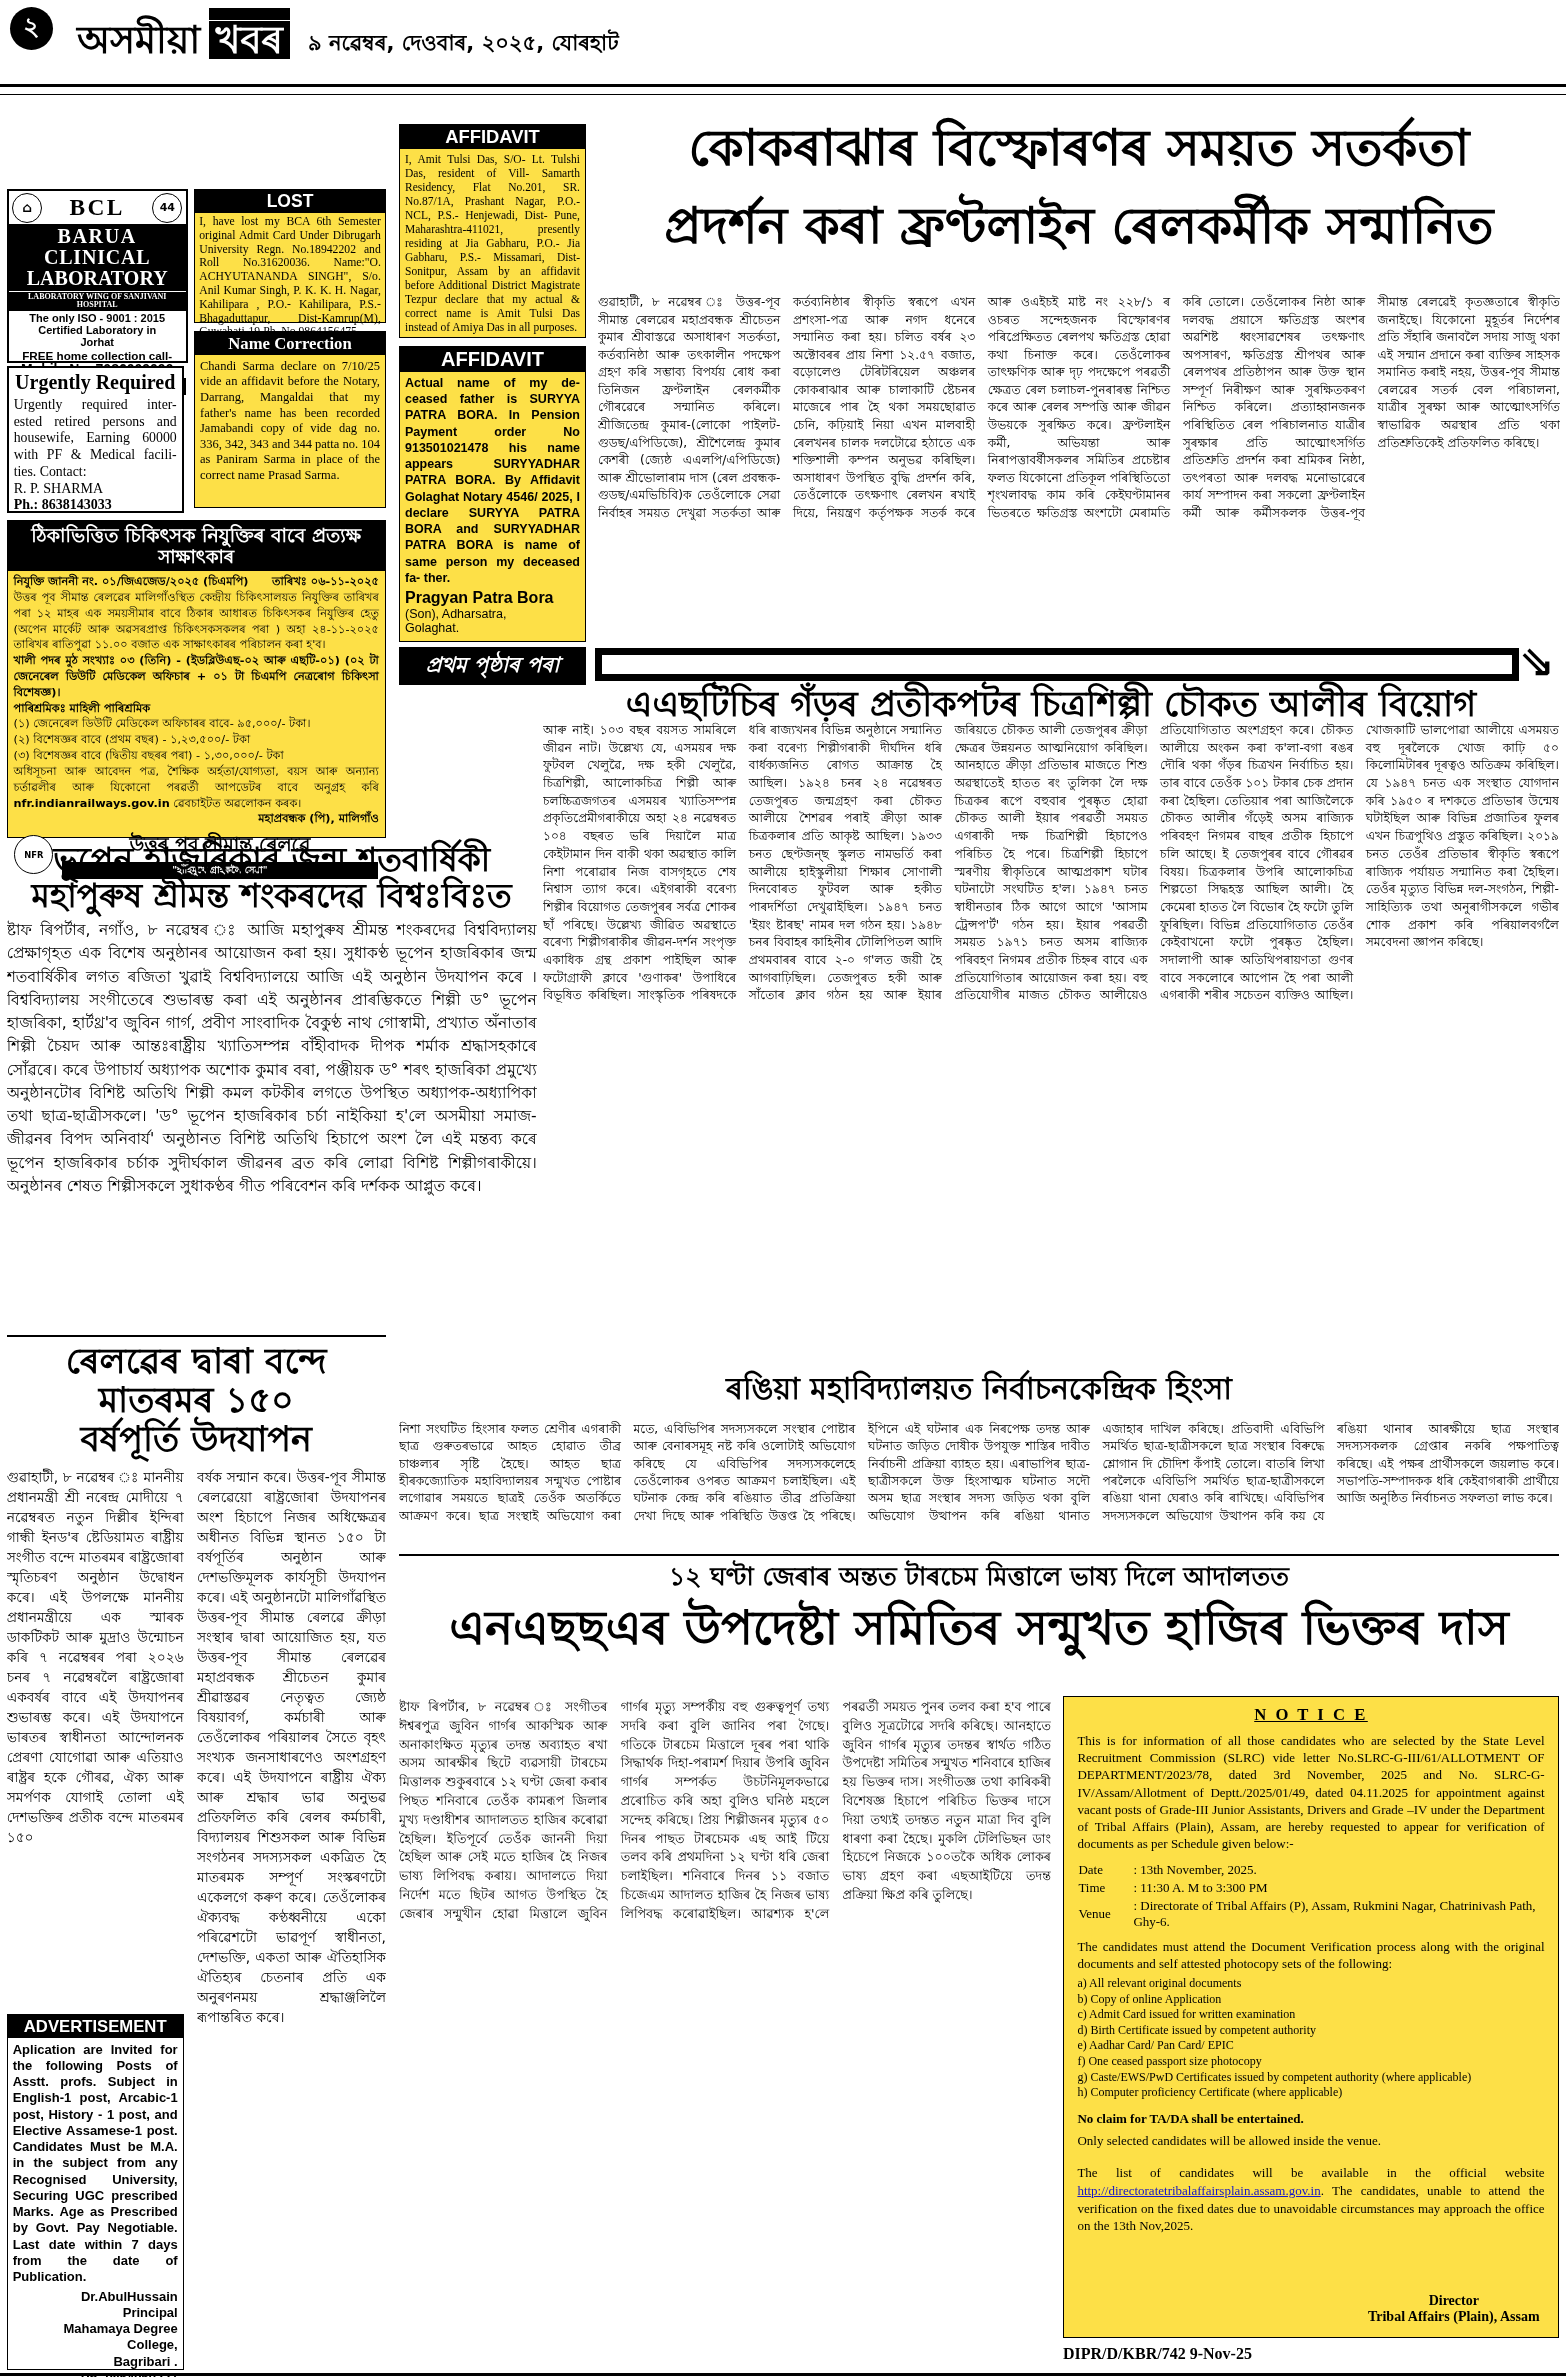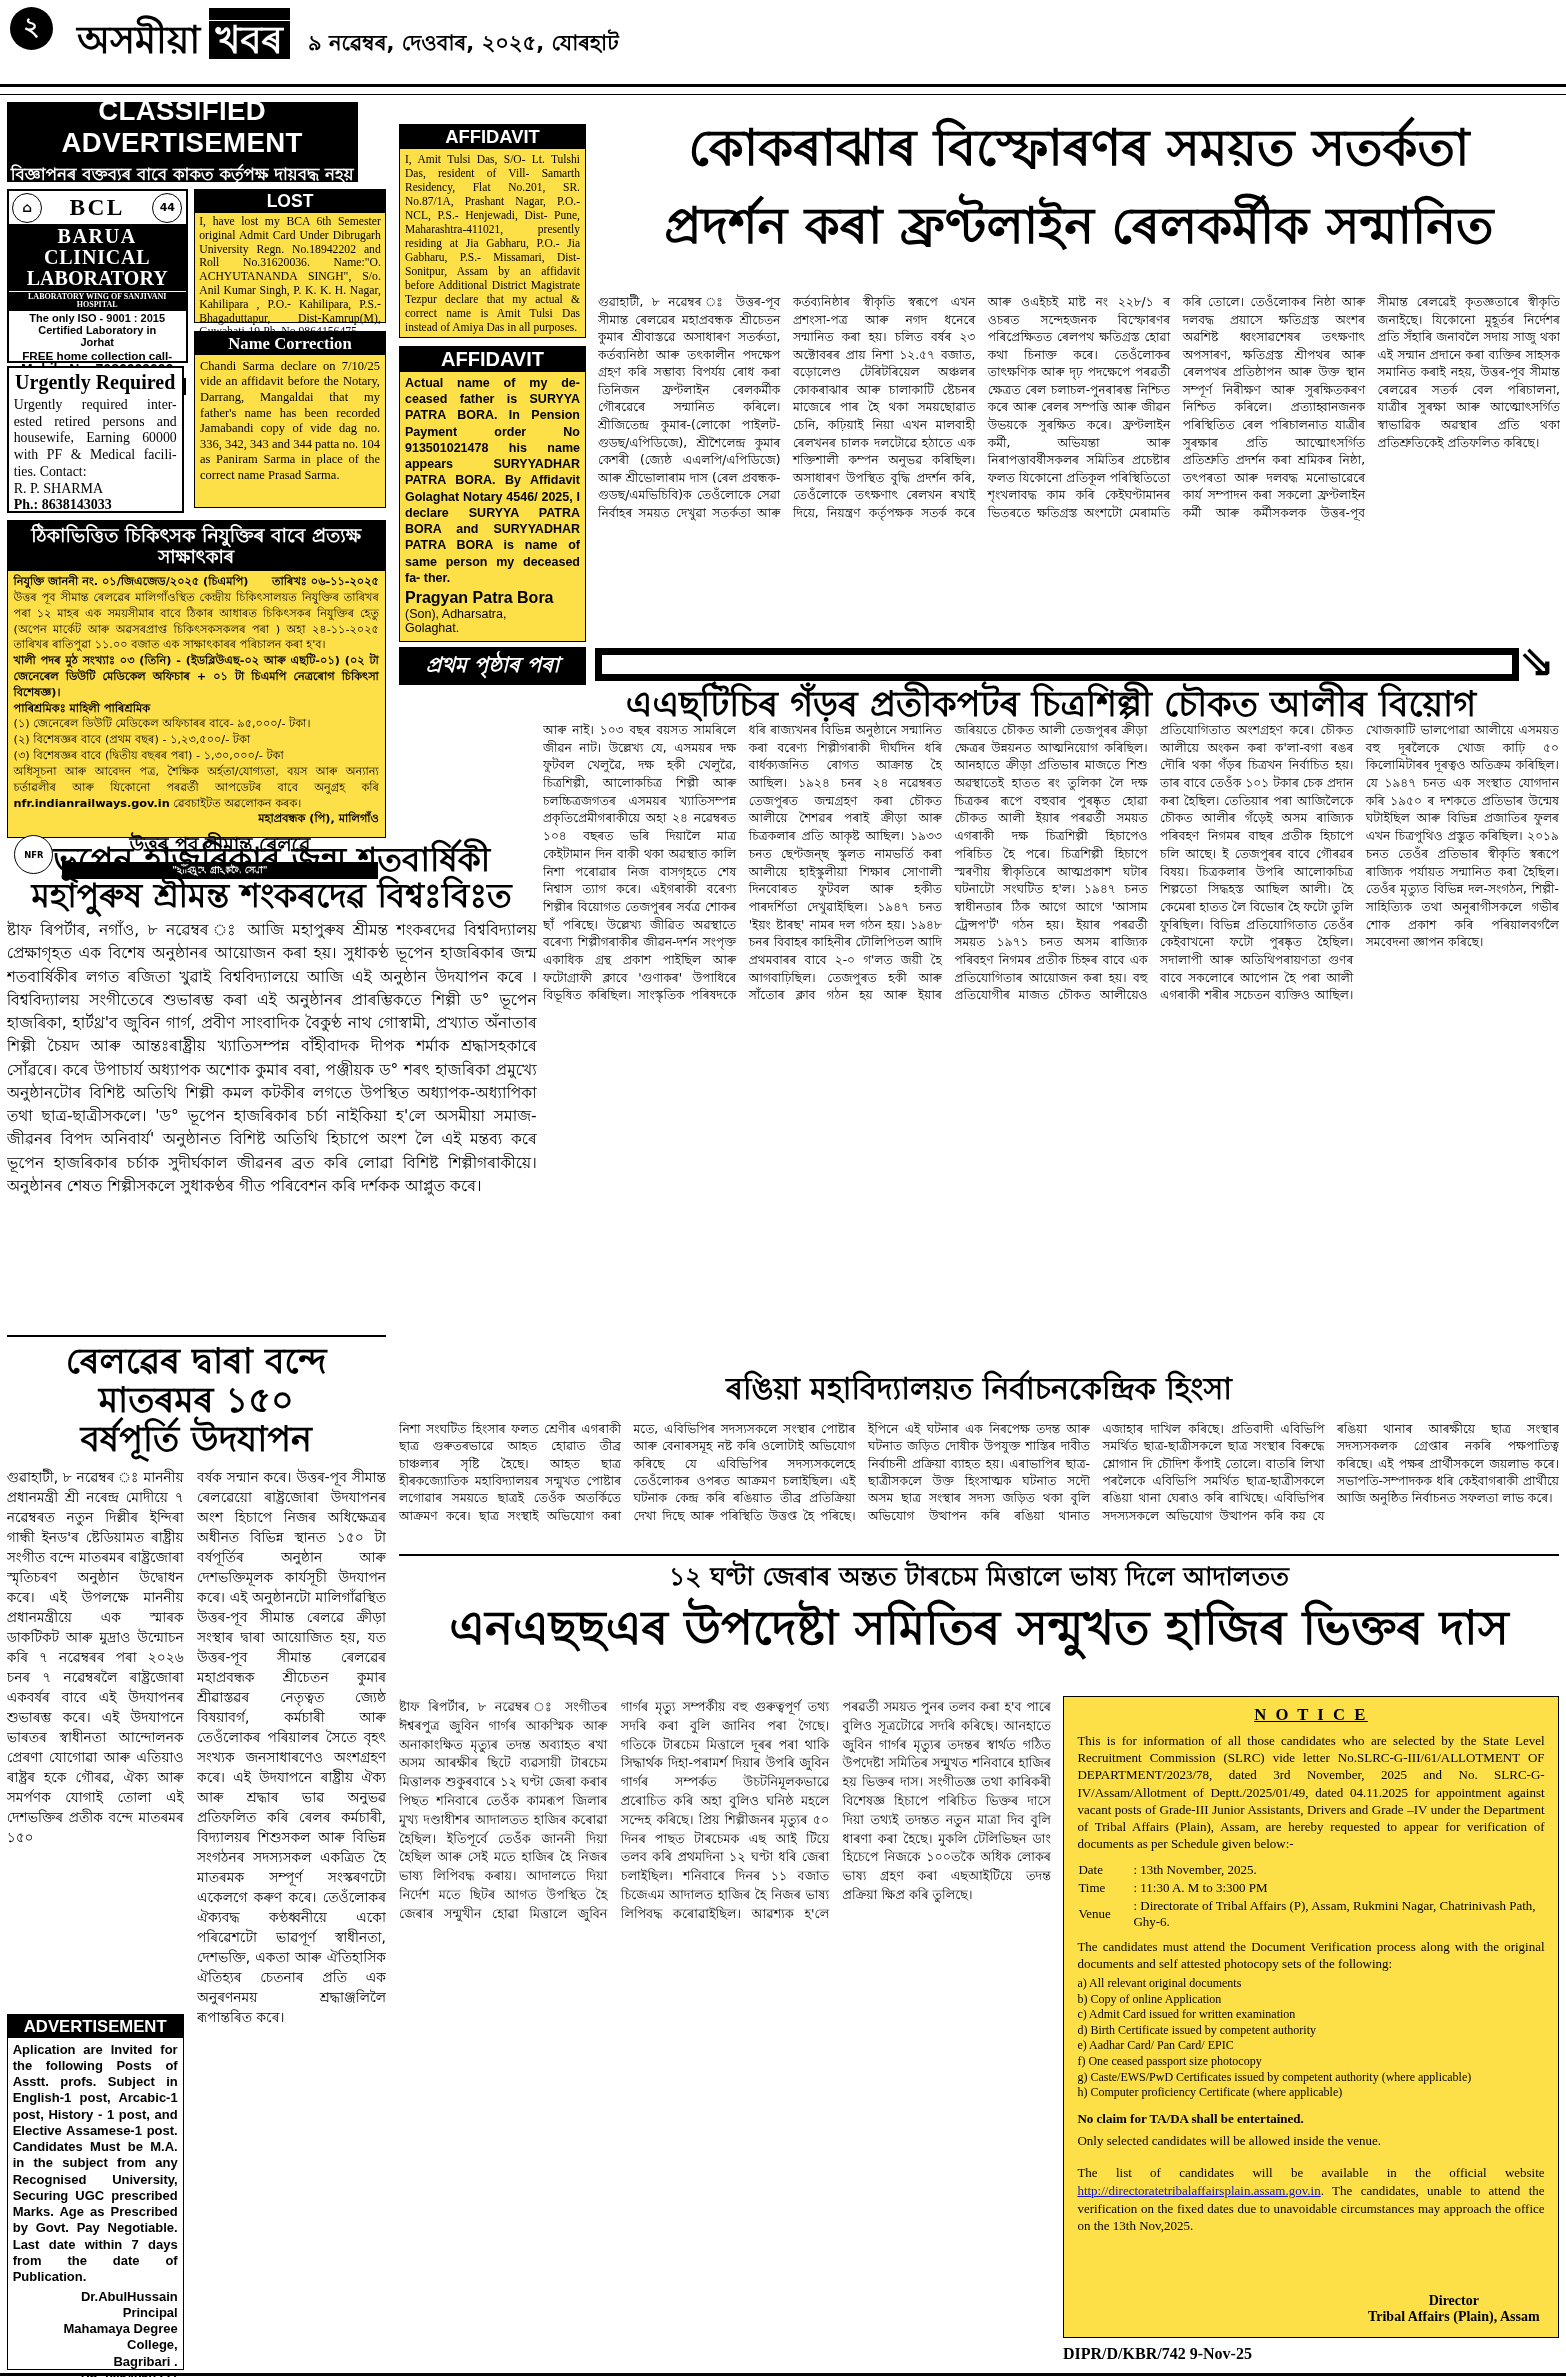--- a/index.html
+++ b/index.html
@@ -34,24 +34,20 @@
   <div class="abs" style="left:77px;top:8.4px;display:flex;align-items:flex-end;gap:8.4px;">
     <span class="bn" style="font-size:38px;font-weight:900;line-height:1;">অসমীয়া</span>
     <span style="display:inline-flex;flex-direction:column;align-items:stretch;">
       <span style="height:11.7px;background:#000;margin-bottom:0.8px;"></span>
       <span class="bn" style="font-size:38px;font-weight:900;line-height:1;background:#000;color:#fff;padding:0 6.7px;">খবৰ</span>
     </span>
     <span class="bn b" style="font-size:21px;line-height:1.1;padding-left:10px;padding-bottom:3.3px;">৯ নৱেম্বৰ, দেওবাৰ, ২০২৫, যোৰহাট</span>
   </div>
   <div class="abs" style="left:0;top:84px;width:1566px;height:6.7px;border-top:3.3px solid #000;border-bottom:0.8px solid #000;"></div>
 
-  <div class="abs blackbar" style="left:6.7px;top:102px;width:351px;height:80px;display:flex;flex-direction:column;justify-content:center;">
-    <div class="sans" style="font-size:27.6px;font-weight:900;letter-spacing:0.4px;">CLASSIFIED ADVERTISEMENT</div>
-    <div class="bn" style="font-size:16.7px;font-weight:bold;margin-top:1.7px;">বিজ্ঞাপনৰ বক্তব্যৰ বাবে কাকত কৰ্তৃপক্ষ দায়বদ্ধ নহয়</div>
-  </div>
 
   <div class="abs box3" style="left:6.7px;top:189px;width:177px;height:170px;">
     <div style="display:flex;align-items:center;justify-content:space-between;padding:1.7px 3.3px;">
       <span class="logocirc" style="width:28px;height:28px;font-size:13.4px;">⌂</span>
       <span class="serif" style="font-size:23.4px;font-weight:900;letter-spacing:2.5px;">BCL</span>
       <span class="logocirc" style="width:28px;height:28px;font-size:11px;">44</span>
     </div>
     <div class="blackbar serif" style="line-height:1.05;padding:1.7px 0;">
       <div style="font-size:20px;letter-spacing:1.7px;">BARUA</div>
       <div style="font-size:20px;letter-spacing:0.8px;">CLINICAL</div>

